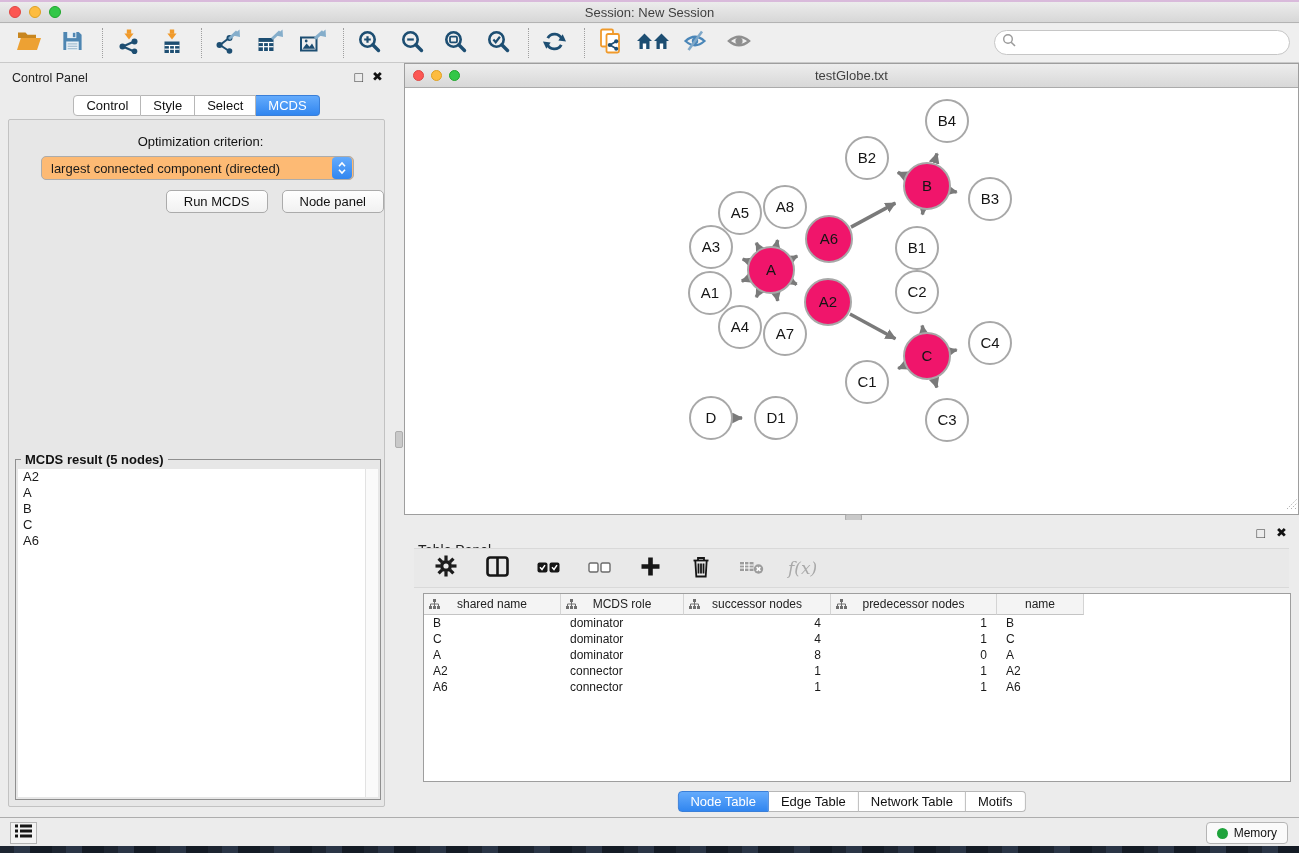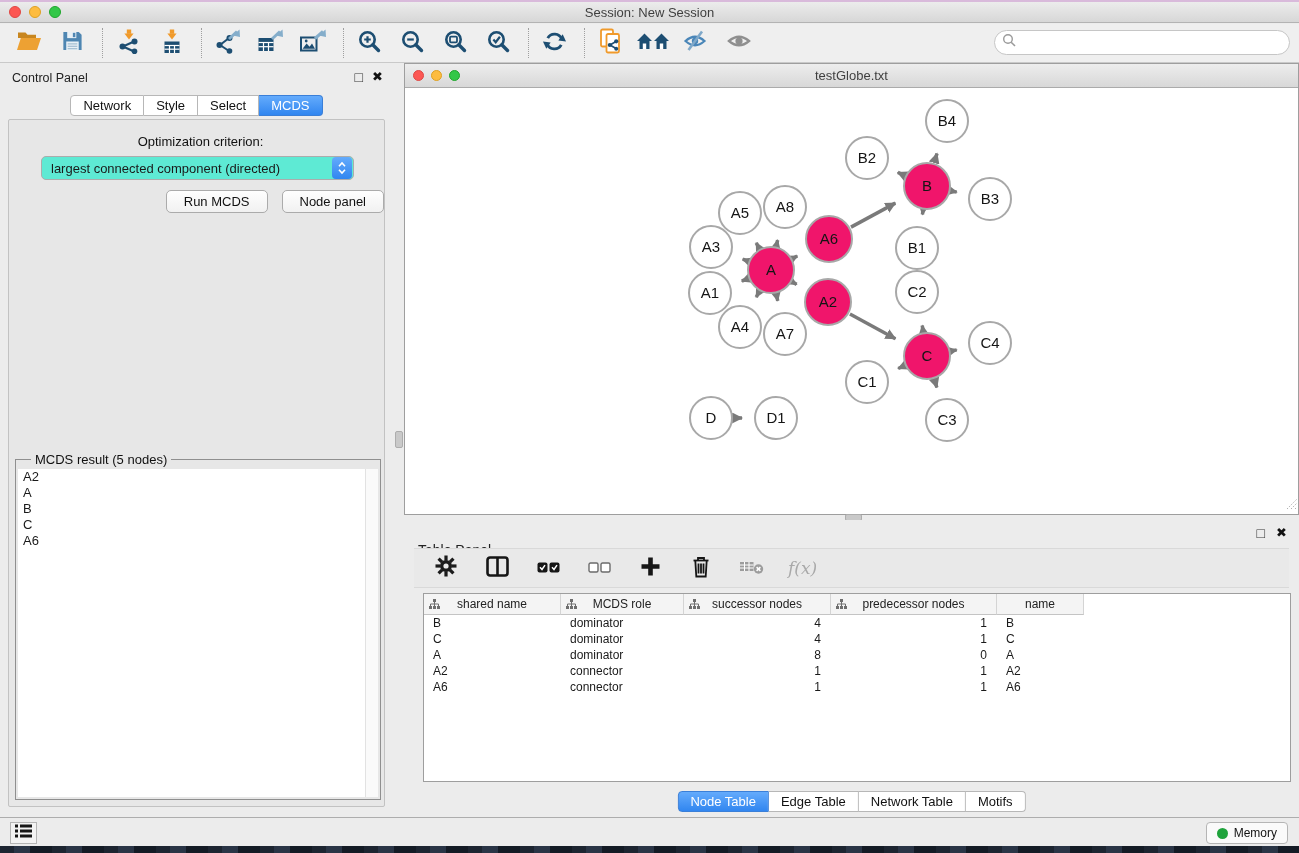--- a/index.html
+++ b/index.html
@@ -35,30 +35,30 @@
   .seg { display:flex; }
   .seg .tab { background:#fff; border:1px solid #b7b7b7; border-left:none; padding:2px 12px;
     font-size:13px; color:#111; white-space:nowrap; }
   .seg .tab:first-child { border-left:1px solid #b7b7b7; border-radius:4px 0 0 4px; }
   .seg .tab:last-child { border-radius:0 4px 4px 0; }
   .seg .tab.active { background:linear-gradient(#64abfc,#3186f0); border-color:#3a7fd8; color:#fff; }
   .cp-tabs { position:absolute; left:0; right:0; top:32px; display:flex; justify-content:center; }
   .cp-inner { position:absolute; left:8px; top:56px; width:377px; height:688px;
     background:#e7e7e7; border:1px solid #c2c2c2; border-radius:2px; }
   .opt-label { position:absolute; left:8px; right:0; top:14px; text-align:center; font-size:13px; color:#111; }
-  .combo { position:absolute; left:32px; top:36px; width:313px; height:24px; background:#5eead4;
+  .combo { position:absolute; left:32px; top:36px; width:313px; height:24px; background:#fdba74;
     border:1px solid #acacac; border-radius:5px; display:flex; align-items:center; }
   .combo .val { flex:1; padding-left:9px; font-size:13px; }
   .combo .step { width:20px; height:22px; margin-right:1px; border-radius:4px;
     background:linear-gradient(#64abfc,#3186f0); display:flex; align-items:center; justify-content:center; }
   .btn-row { position:absolute; left:0; right:0; top:70px; display:flex; justify-content:flex-end; gap:14px; }
   .btn { background:linear-gradient(#fefefe,#f1f1f1); border:1px solid #ababab; border-radius:5px;
     padding:3px 17px; font-size:13px; color:#111; }
   .fieldset { position:absolute; left:6px; top:339px; width:366px; height:341px; border:1px solid #8f8f8f; }
-  .fieldset .legend { position:absolute; top:-8px; left:15px; background:#e7e7e7; padding:0 4px; font-size:13px; color:#111; }
+  .fieldset .legend { position:absolute; top:-8px; left:5px; background:#e7e7e7; padding:0 4px; font-size:13px; color:#111;font-weight:bold; }
   .result-list { position:absolute; left:2px; right:2px; top:9px; bottom:2px; background:#fff; }
   .result-scroll { position:absolute; right:0; top:0; bottom:0; width:13px; background:#fafafa; border-left:1px solid #e2e2e2; }
   .result-item { font-size:13px; height:16px; line-height:16px; padding-left:5px; }
 
   
   .net-window { position:absolute; left:404px; top:63px; width:895px; height:452px;
     border:1px solid #9e9e9e; background:#fff; }
   .net-titlebar { position:absolute; left:0; top:0; right:0; height:24px;
     background:linear-gradient(#ededed,#d8d8d8); border-bottom:1px solid #ababab; display:flex; align-items:center; }
   .net-titlebar .title { position:absolute; left:0; right:0; text-align:center; font-size:13px; color:#3f3f3f; }
@@ -285,21 +285,21 @@
   </div>
 </div>
 
 <div class="control-panel">
   <div class="panel-head">
     <span class="panel-title">Control Panel</span>
     <span class="panel-ctrl float" style="right:30px;">□</span>
     <span class="panel-ctrl" style="right:10px;">✖</span>
   </div>
   <div class="cp-tabs seg" id="cp-tabs">
-      <div class="tab">Network</div>
+      <div class="tab">Control</div>
       <div class="tab">Style</div>
       <div class="tab">Select</div>
       <div class="tab active">MCDS</div>
     </div>
   <div class="cp-inner">
     <div class="opt-label">Optimization criterion:</div>
     <div class="combo">
       <span class="val">largest connected component (directed)</span>
       <span class="step">
           <svg width="10" height="14" viewBox="0 0 10 14">

